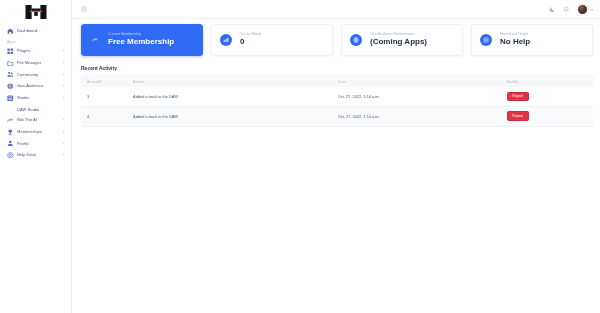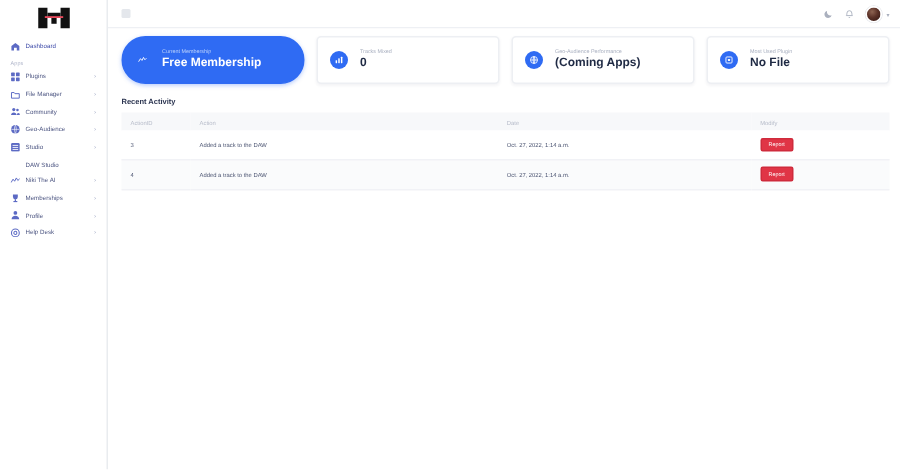--- a/index.html
+++ b/index.html
@@ -144,21 +144,20 @@
     box-shadow: 0 1px 2px rgba(30,40,80,0.05);
     display: flex; align-items: center;
     padding: 0 8px;
     gap: 8px;
     min-width: 0;
   }
   .card.primary {
     background: #2f6bf3;
     border-color: #2f6bf3;
     box-shadow: 0 1px 3px rgba(47,107,243,0.35);
-    border-radius: 16px;
   }
   .card-icon {
     width: 12px; height: 12px;
     border-radius: 50%;
     background: #2f6bf3;
     color: #ffffff;
     display: flex; align-items: center; justify-content: center;
     flex: 0 0 12px;
   }
   .card.primary .card-icon {
@@ -442,21 +441,21 @@
 
         <div class="card">
           <span class="card-icon">
             <svg viewBox="0 0 16 16" fill="none" stroke="#ffffff" stroke-width="1.6" aria-hidden="true">
               <rect x="2.6" y="2.6" width="10.8" height="10.8" rx="1.6"></rect>
               <rect x="6.1" y="6.1" width="3.8" height="3.8" rx="0.8" fill="#ffffff" stroke="none"></rect>
             </svg>
           </span>
           <div class="card-text">
             <div class="card-label">Most Used Plugin</div>
-            <div class="card-value">No File</div>
+            <div class="card-value">No Help</div>
           </div>
         </div>
 
       </div>
 
       <div class="panel">
         <div class="panel-title">Recent Activity</div>
 
         <table class="table">
           <thead>

